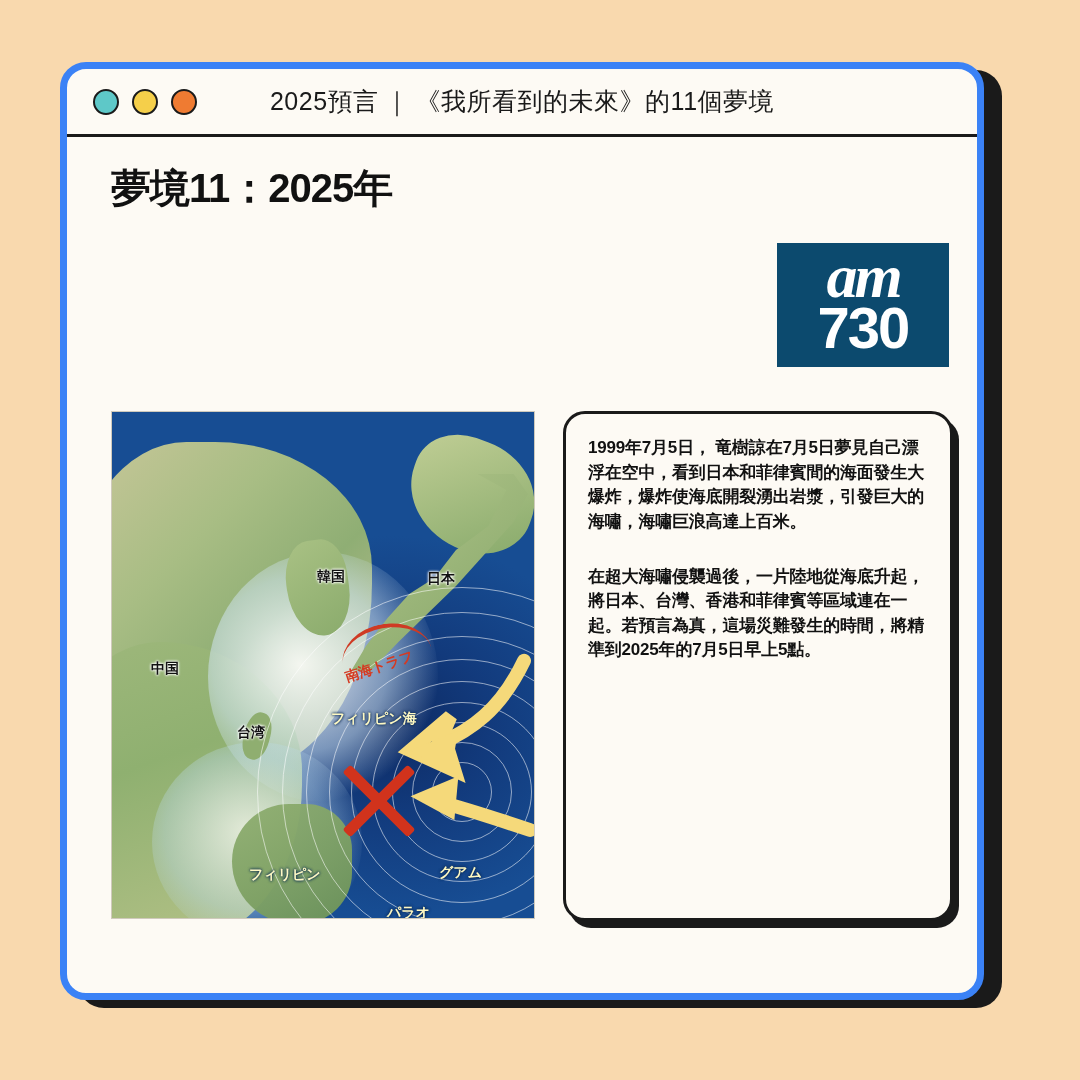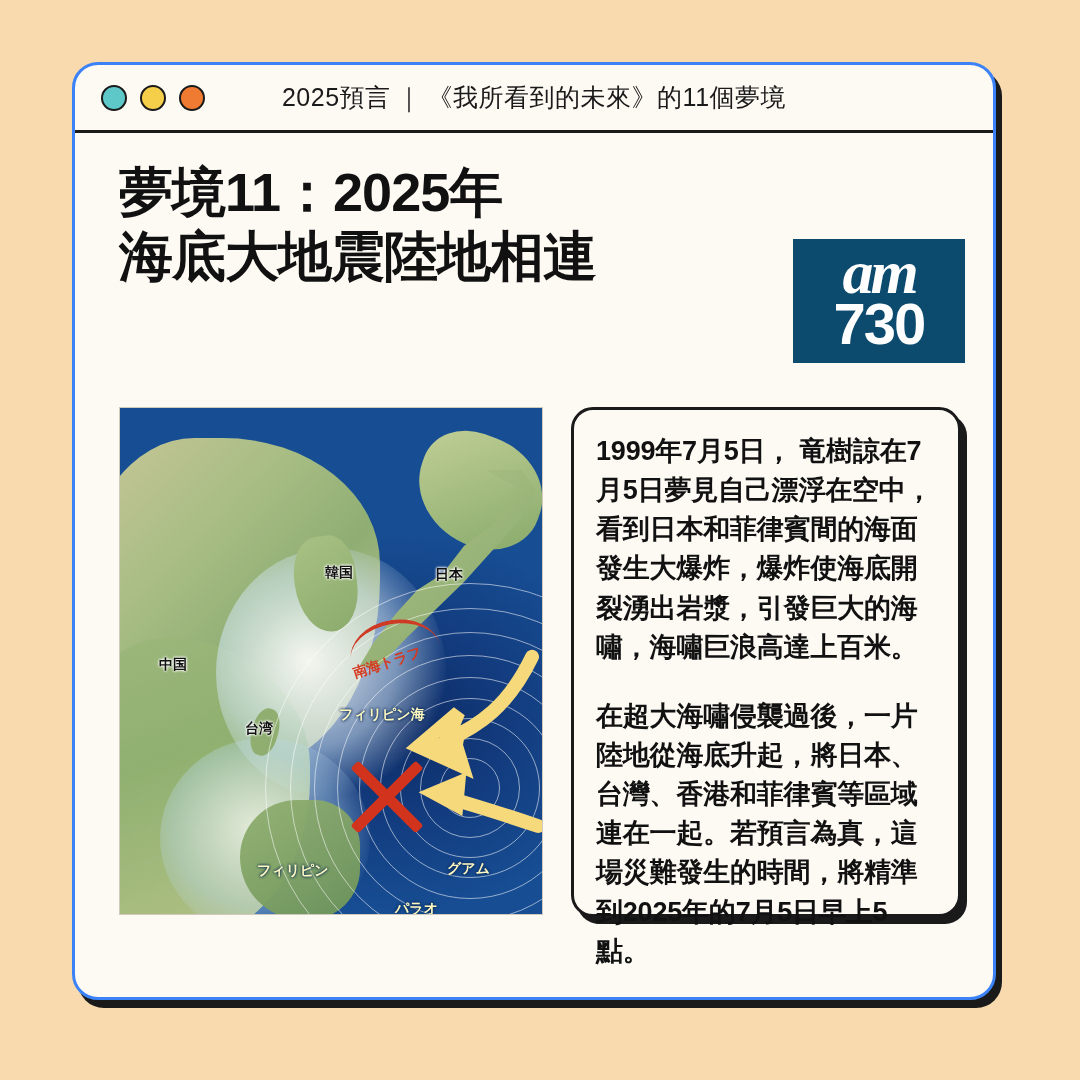--- a/index.html
+++ b/index.html
@@ -16,24 +16,24 @@
   
   .card-shadow {
     position: absolute;
     left: 78px; top: 70px;
     width: 924px; height: 938px;
     background: #1a1a1a;
     border-radius: 26px;
   }
   .card {
     position: absolute;
-    left: 72px; top: 62px;
+    left: 60px; top: 62px;
     width: 924px; height: 938px;
     background: #fdfaf4;
-    border: 3px solid #3b82f6;
+    border: 7px solid #3b82f6;
     border-radius: 26px;
     overflow: hidden;
   }
 
   
   .titlebar {
     position: relative;
     height: 68px;
     border-bottom: 3px solid #1a1a1a;
     display: flex;
@@ -59,21 +59,21 @@
   }
   .titlebar-text .sep { margin: 0 6px; font-weight: 300; }
 
   
   .header {
     position: relative;
     padding: 28px 40px 0 44px;
     height: 258px;
   }
   .headline {
-    font-size: 54px;
+    font-size: 40px;
     line-height: 1.18;
     font-weight: 900;
     color: #111;
     letter-spacing: -1px;
     max-width: 640px;
     font-family: "Liberation Sans", sans-serif;
   }
   .headline div { white-space: nowrap; }
 
   .logo {
@@ -280,21 +280,21 @@
   .textbox {
     position: absolute;
     left: 0; top: 0;
     width: 390px; height: 510px;
     background: #fdfaf4;
     border: 3px solid #1a1a1a;
     border-radius: 22px;
     padding: 22px 22px 0 22px;
   }
   .textbox p {
-    font-size: 27px;
+    font-size: 17px;
     line-height: 1.45;
     font-weight: 700;
     color: #111;
     letter-spacing: -.2px;
   }
   .textbox p + p { margin-top: 30px; }
 </style>
 </head>
 <body>
 
@@ -309,21 +309,20 @@
       <div class="dot c3"></div>
     </div>
     <div class="titlebar-text">
       <span>2025預言</span><span class="sep">｜</span><span>《我所看到的未來》的11個夢境</span>
     </div>
   </div>
 
   <div class="header">
     <div class="headline">
       <div>夢境11：2025年</div>
-      <div>海底大地震陸地相連</div>
     </div>
     <div class="logo">
       <div class="am">am</div>
       <div class="num">730</div>
     </div>
     <div class="divider"></div>
   </div>
 
   <div class="body">
 

